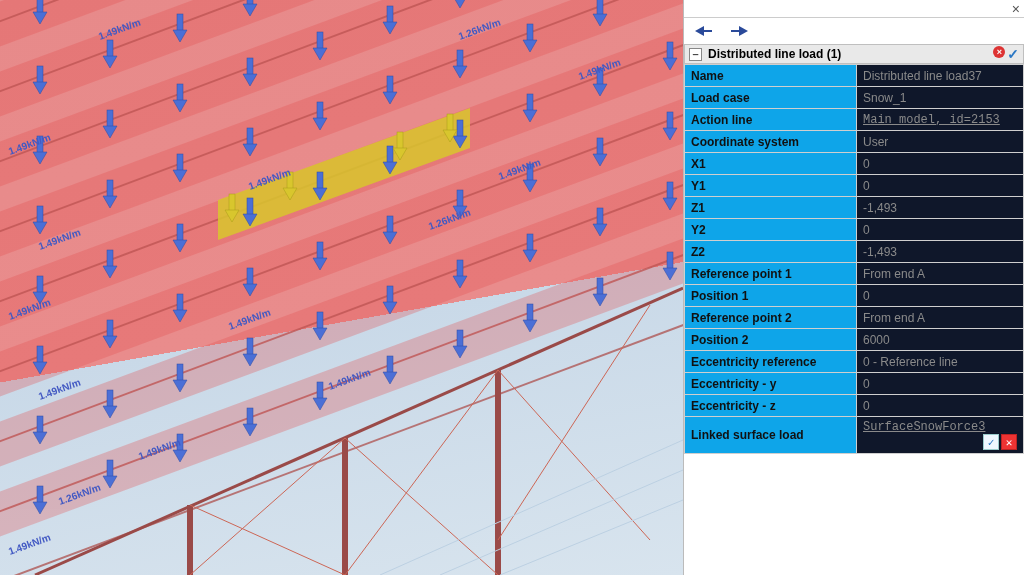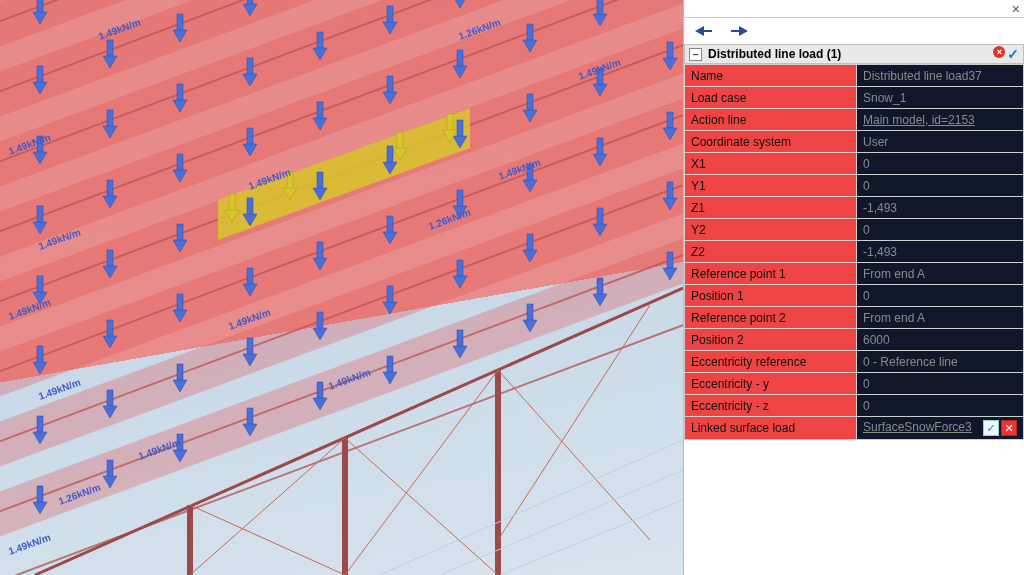--- a/index.html
+++ b/index.html
@@ -24,23 +24,23 @@
       display:flex; align-items:center; background:#e9e9e9; border:1px solid #bfbfbf;
       font-weight:bold; padding:2px 4px; position:relative;
     }
     .group-hdr .toggle { width:13px; height:13px; border:1px solid #888; background:#fff; display:flex; align-items:center; justify-content:center; font-size:11px; line-height:11px; margin-right:6px; color:#444;}
     .group-hdr .gh-actions { position:absolute; right:4px; display:flex; gap:2px; }
     .gh-actions .dot { width:12px; height:12px; border-radius:50%; background:#d33; color:#fff; font-size:9px; display:flex; align-items:center; justify-content:center; }
     .gh-actions .chk { color:#2a77c4; font-size:14px; }
     table.props-t { width:100%; border-collapse:collapse; table-layout:fixed; }
     table.props-t col.k { width:172px; }
     table.props-t td { border:1px solid #cfcfcf; padding:3px 6px; height:22px; font-size:12px; color:#333; }
-    table.props-t td.key { font-weight:normal; color:#111; background:#ef4444; }
+    table.props-t td.key { font-weight:bold; color:#111; background:#0ea5e9; }
     table.props-t td.val { color:#8a8a8a; background:#0f172a; }
-    table.props-t td.val.link { text-decoration:underline; }
+    table.props-t td.val.link { text-decoration:underline;font-family:Liberation Mono, monospace; }
     .row-actions { float:right; display:flex; gap:2px; }
     .row-actions .rb { width:16px; height:16px; border:1px solid #999; display:flex; align-items:center; justify-content:center; font-size:11px; }
     .rb.ok { color:#2a77c4; border-color:#9cc; background:#eef8ff;}
     .rb.del { background:#e33; color:#fff; border-color:#b22;}
     .load-label { fill:#4259c3; font-size:10px; font-weight:600; font-family:sans-serif; }
   </style>
 </head>
 <body>
 
 <div class="app">

